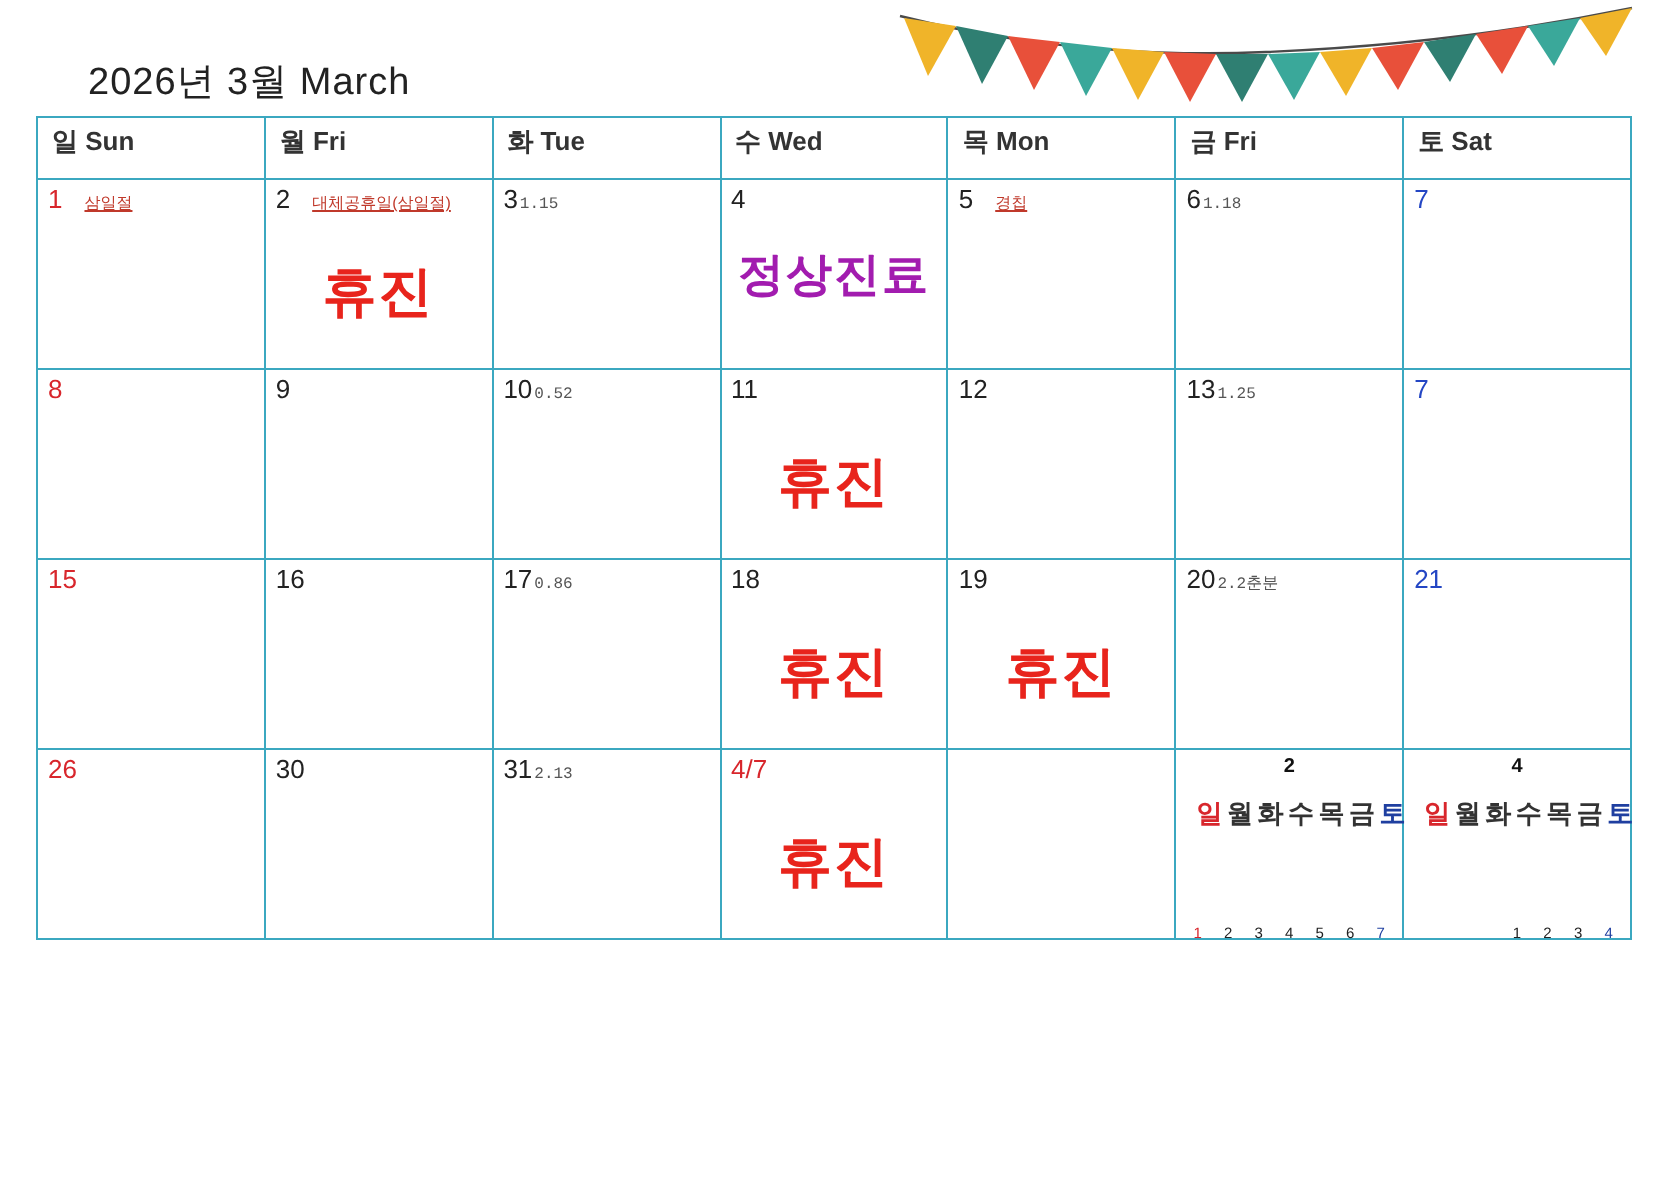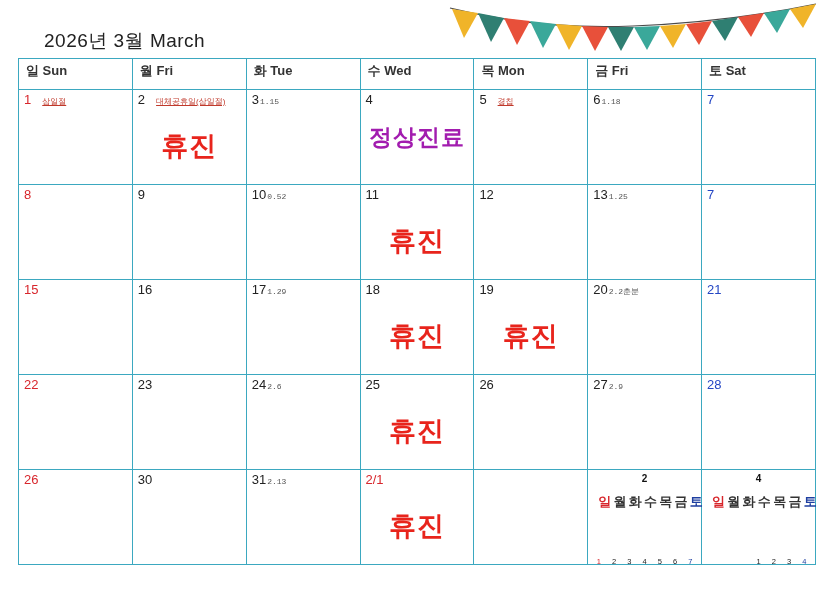--- a/index.html
+++ b/index.html
@@ -240,73 +240,49 @@
           </td>
         </tr>
         <tr>
           <td>
             <div class="daynum sun">15</div>
           </td>
           <td>
             <div class="daynum">16</div>
           </td>
           <td>
-            <div class="daynum">17<span class="lunar">1.29</span></div>
+            <div class="daynum">17<span class="lunar">0.86</span></div>
           </td>
           <td>
             <div class="daynum">18</div>
             <div class="note">휴진</div>
           </td>
           <td>
             <div class="daynum">19</div>
             <div class="note">휴진</div>
           </td>
           <td>
             <div class="daynum">20<span class="lunar">2.2춘분</span></div>
           </td>
           <td>
             <div class="daynum sat">21</div>
           </td>
         </tr>
         <tr>
           <td>
-            <div class="daynum sun">22</div>
-          </td>
-          <td>
-            <div class="daynum">23</div>
-          </td>
-          <td>
-            <div class="daynum">24<span class="lunar">2.6</span></div>
-          </td>
-          <td>
-            <div class="daynum">25</div>
-            <div class="note">휴진</div>
-          </td>
-          <td>
-            <div class="daynum">26</div>
-          </td>
-          <td>
-            <div class="daynum">27<span class="lunar">2.9</span></div>
-          </td>
-          <td>
-            <div class="daynum sat">28</div>
-          </td>
-        </tr>
-        <tr>
-          <td>
             <div class="daynum sun">26</div>
           </td>
           <td>
             <div class="daynum">30</div>
           </td>
           <td>
             <div class="daynum">31<span class="lunar">2.13</span></div>
           </td>
           <td>
-            <div class="daynum sun">2/1</div>
+            <div class="daynum sun">4/7</div>
             <div class="note">휴진</div>
           </td>
           <td></td>
           <td>
             <div class="mini">
               <div class="mini-title">2</div>
               <table>
                 <thead>
                   <tr>
                     <th class="s">일</th>

